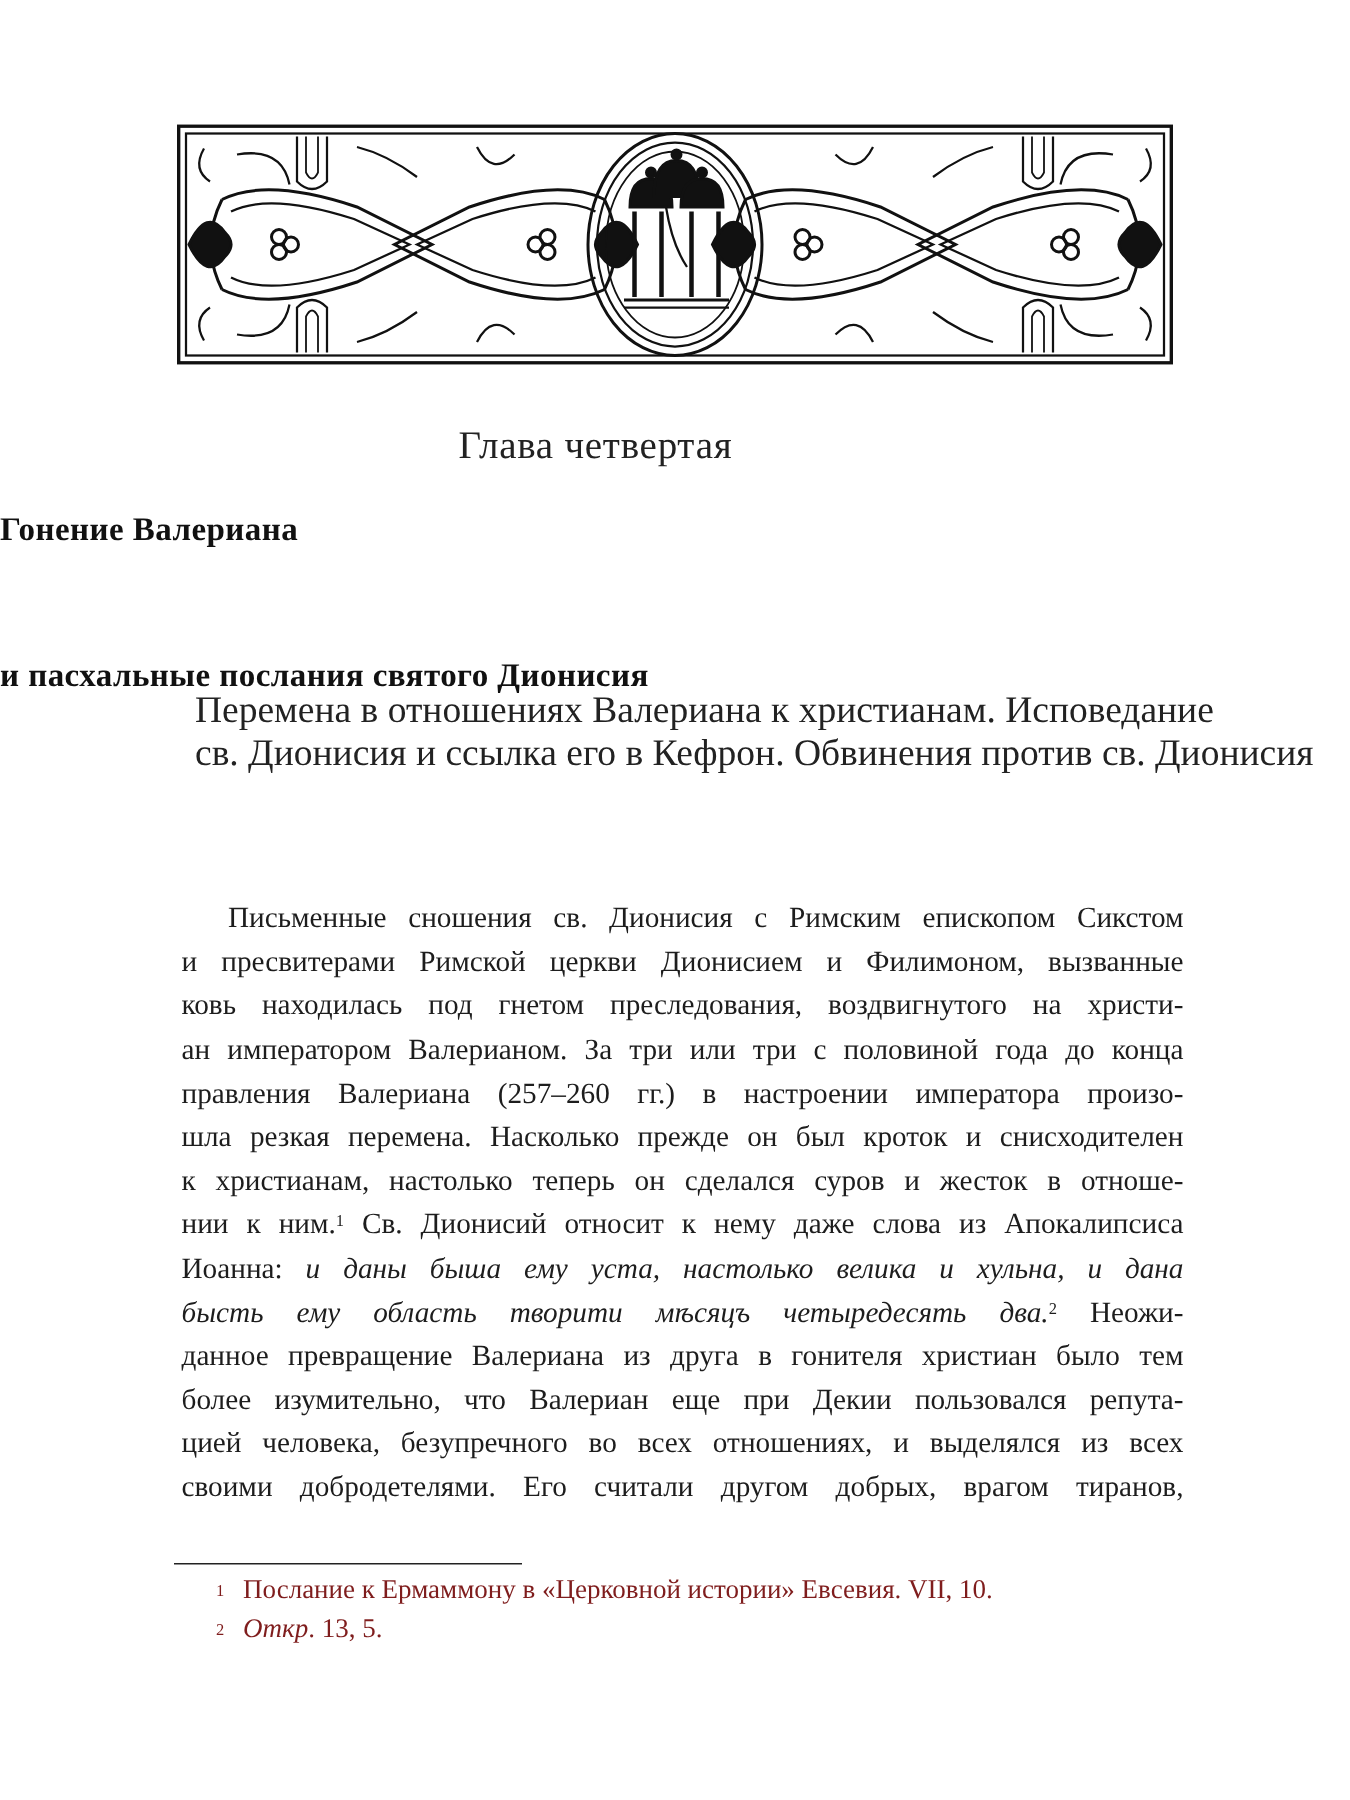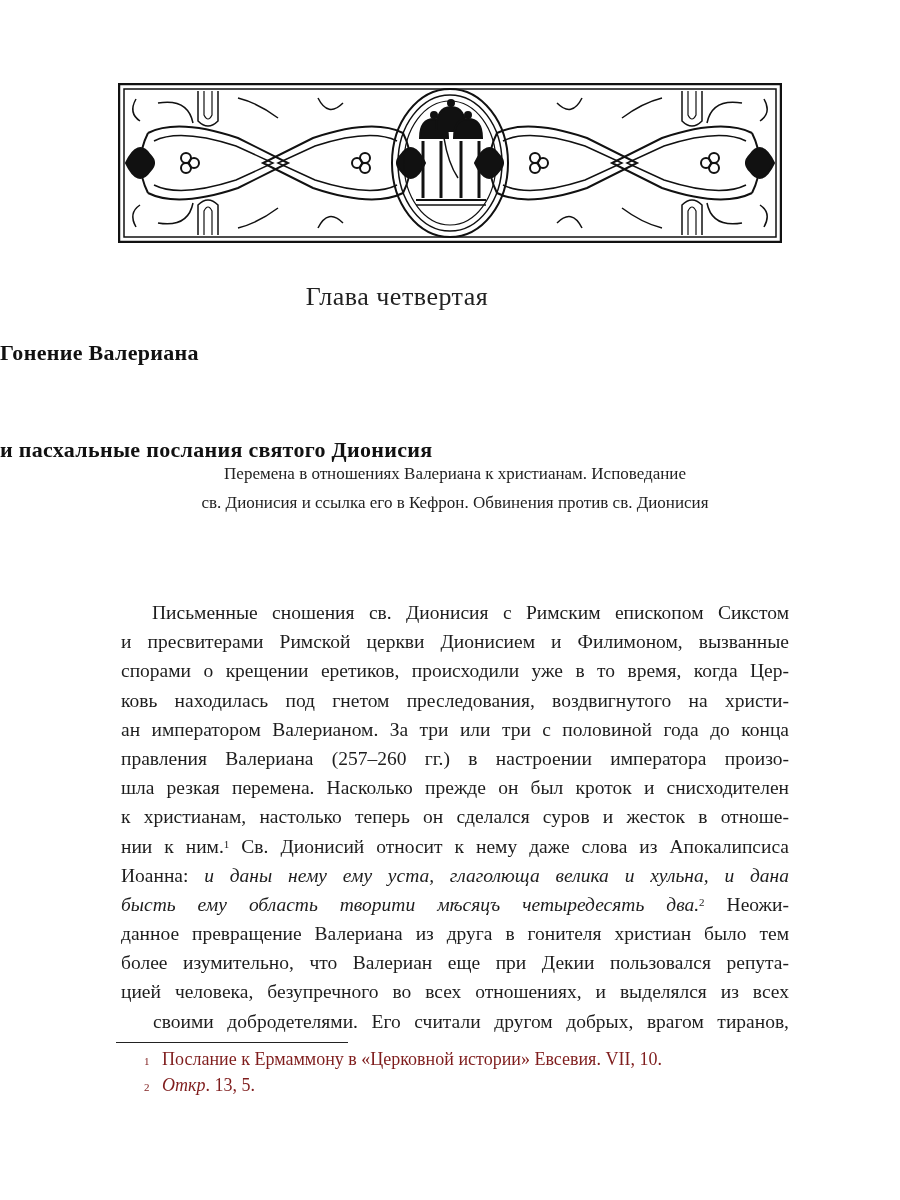--- a/index.html
+++ b/index.html
@@ -3,26 +3,26 @@
   <meta charset="utf-8">
   <style>
     html, body { margin: 0; padding: 0; background: #ffffff; }
     body { width: 900px; height: 1200px; position: relative; overflow: hidden; color: #1a1a1a; font-family: "Liberation Serif", "DejaVu Serif", serif; }
     .ornament { position: absolute; left: 118px; top: 83px; width: 664px; height: 160px; }
     .ornament svg { display: block; width: 100%; height: 100%; }
     .chapter-label { position: absolute; left: 0; width: 794px; top: 282px; text-align: center; font-size: 26px; letter-spacing: 0.5px; color: #222; }
     .title { position: absolute; left: 0; width: 900px; text-align: left; font-weight: bold; font-size: 22px; color: #111; letter-spacing: 0.3px; }
     .title.l1 { top: 340px; }
     .title.l2 { top: 393px; margin-top: 44px; }
-    .summary { position: absolute; left: 130px; width: 650px; top: 459px; text-align: center; font-size: 17px; line-height: 29px; color: #222; }
+    .summary { position: absolute; left: 130px; width: 650px; top: 459px; text-align: center; font-size: 25px; line-height: 29px; color: #222; }
     .summary div { white-space: nowrap; }
     .body-text { position: absolute; left: 121px; width: 668px; top: 598px; font-size: 19.5px; line-height: 29.2px; color: #1d1d1d; }
     .body-text .line { white-space: nowrap; text-align: justify; text-align-last: justify; height: 29.2px; }
     .body-text .line.first { padding-left: 31px; }
-    .body-text .line.last { text-align-last: justify; margin-left: 32px; }
+    .body-text .line.last { text-align-last: justify; }
     .body-text i { font-style: italic; }
     sup { font-size: 11px; vertical-align: top; position: relative; top: -2px; }
     .fn-rule { position: absolute; left: 116px; top: 1042px; width: 232px; height: 0; border-top: 1.2px solid #222; }
     .footnotes { position: absolute; left: 144px; top: 1046px; font-size: 18px; line-height: 26px; color: #7f1d1d; }
     .footnotes .fn { white-space: nowrap; }
     .footnotes .num { font-size: 11px; vertical-align: top; position: relative; top: 2px; display: inline-block; width: 18px; }
   </style>
 </head>
 <body>
 
@@ -120,28 +120,27 @@
 <div class="title l2">и пасхальные послания святого Дионисия</div>
 
 <div class="summary">
   <div>Перемена в отношениях Валериана к христианам. Исповедание</div>
   <div>св. Дионисия и ссылка его в Кефрон. Обвинения против св. Дионисия</div>
 </div>
 
 <div class="body-text">
   <div class="line first">Письменные сношения св. Дионисия с Римским епископом Сикстом</div>
   <div class="line">и пресвитерами Римской церкви Дионисием и Филимоном, вызванные</div>
-  <div class="line">спорами о крещении еретиков, происходили уже в то время, когда Цер-</div>
   <div class="line">ковь находилась под гнетом преследования, воздвигнутого на христи-</div>
   <div class="line">ан императором Валерианом. За три или три с половиной года до конца</div>
   <div class="line">правления Валериана (257–260 гг.) в настроении императора произо-</div>
   <div class="line">шла резкая перемена. Насколько прежде он был кроток и снисходителен</div>
   <div class="line">к христианам, настолько теперь он сделался суров и жесток в отноше-</div>
   <div class="line"><span>нии к ним.</span><sup>1</sup><span> Св. Дионисий относит к нему даже слова из Апокалипсиса</span></div>
-  <div class="line"><span>Иоанна: </span><i>и даны нему ему уста, глаголюща велика и хульна, и дана</i></div>
+  <div class="line"><span>Иоанна: </span><i>и даны быша ему уста, настолько велика и хульна, и дана</i></div>
   <div class="line"><i>бысть ему область творити мѣсяцъ четыредесять два.</i><sup>2</sup><span> Неожи-</span></div>
   <div class="line">данное превращение Валериана из друга в гонителя христиан было тем</div>
   <div class="line">более изумительно, что Валериан еще при Декии пользовался репута-</div>
   <div class="line">цией человека, безупречного во всех отношениях, и выделялся из всех</div>
   <div class="line last">своими добродетелями. Его считали другом добрых, врагом тиранов,</div>
 </div>
 
 <div class="fn-rule"></div>
 <div class="footnotes">
   <div class="fn"><span class="num">1</span><span>Послание к Ермаммону в «Церковной истории» Евсевия. VII, 10.</span></div>

